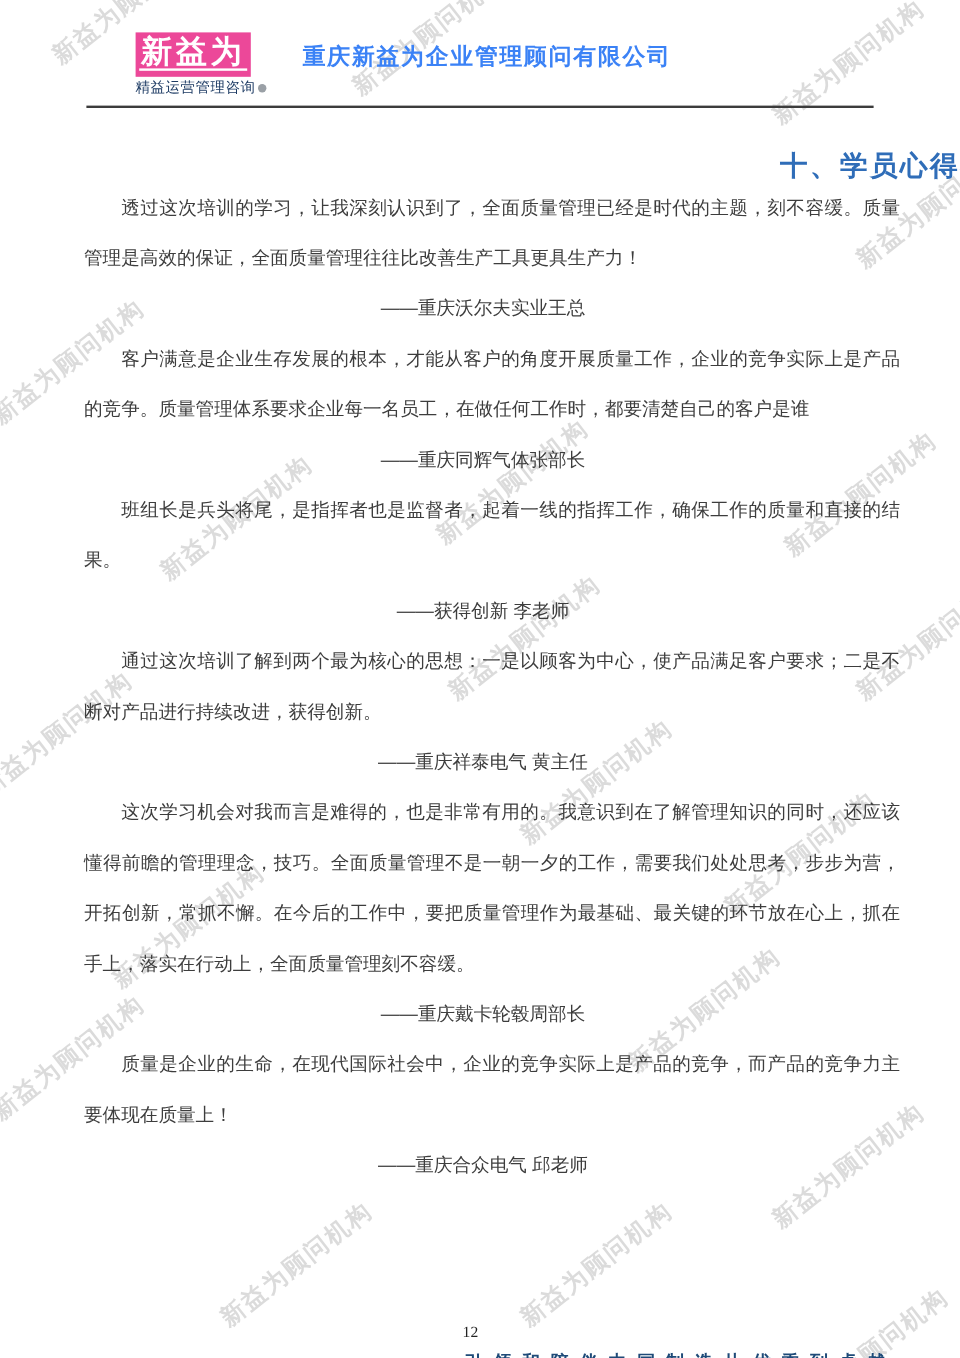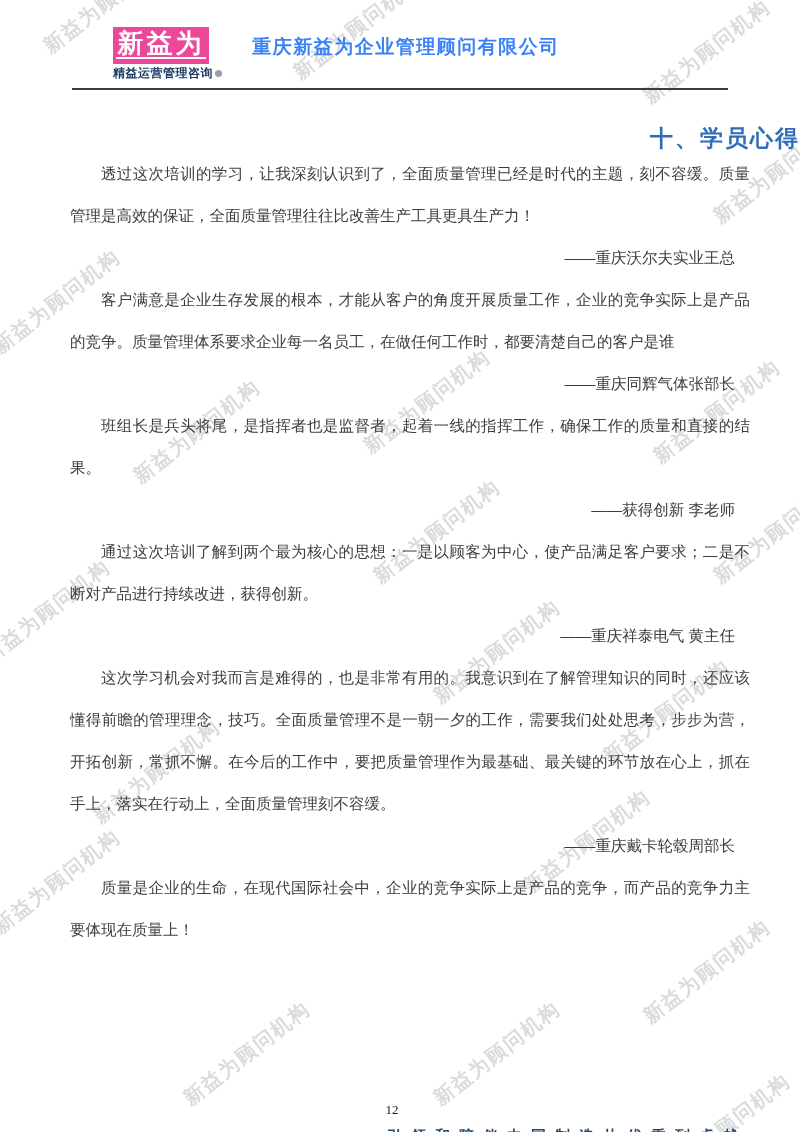--- a/index.html
+++ b/index.html
@@ -23,41 +23,41 @@
   .header-row { display:flex; align-items:flex-start; margin:27px 72px 0 113px; }
   .logo { width:96px; flex:0 0 96px; }
   .logo-box {
     position:relative; height:37px; background:#ec4899; color:#fff;
     display:flex; align-items:center; justify-content:center;
     font-size:26px; font-weight:bold; letter-spacing:3px; padding-bottom:4px;
   }
   .logo-underline { position:absolute; left:3px; right:3px; bottom:5px; height:2px; background:#ffffff; }
   .logo-tagline {
     display:flex; align-items:center; margin-top:1px;
-    color:#1c3a63; font-weight:bold; font-size:12px; white-space:nowrap; letter-spacing:0.5px;
+    color:#1c3a63; font-weight:normal; font-size:12px; white-space:nowrap; letter-spacing:0.5px;
   }
   .logo-dot { width:7px; height:7px; border-radius:50%; background:#9aa0a6; margin-left:2px; flex:0 0 7px; }
   .company { width:366px; margin-left:14px; text-align:center; padding-top:7px; }
   .company-cn { font-size:19px; font-weight:bold; color:#3b82f6; letter-spacing:1.5px; }
   .company-en { font-family:"Liberation Serif", serif; font-size:12.5px; color:#8f8f8f; margin-top:4px; white-space:nowrap; }
   .header-rule { height:2px; background:#3c3c3c; margin:6px 72px 0 72px; }
 
   
   .doc-title {
     margin:33px 0 0 86px; font-size:23px; font-weight:bold;
     color:#2f6db8; letter-spacing:2px; line-height:30px;text-align:right;
   }
 
   
   .content {
     margin:0 50px 0 70px; font-size:15.5px; color:#3d3d3d;
     line-height:42px; text-align:justify;
   }
   .t-text { margin:0; text-indent:31px; }
-  .t-attr { margin:0; text-align:right; padding-right:15px; text-indent:0; }
+  .t-attr { margin:0; text-align:center; padding-right:15px; text-indent:0; }
 
   
   .page-num {
     position:absolute; left:0; right:16px; top:1075px; text-align:center;
     font-family:"Liberation Serif", serif; font-size:13px; color:#222222;
   }
   .footer-slogan {
     position:absolute; top:1098px; left:387px; width:356px; text-align:center;
     font-size:15px; font-weight:bold; color:#1e4a78; letter-spacing:9px;
     line-height:22px; white-space:nowrap; z-index:3;
@@ -120,19 +120,20 @@
     <p class="t-text">班组长是兵头将尾，是指挥者也是监督者，起着一线的指挥工作，确保工作的质量和直接的结果。</p>
     <p class="t-attr">——获得创新 李老师</p>
 
     <p class="t-text">通过这次培训了解到两个最为核心的思想：一是以顾客为中心，使产品满足客户要求；二是不断对产品进行持续改进，获得创新。</p>
     <p class="t-attr">——重庆祥泰电气 黄主任</p>
 
     <p class="t-text">这次学习机会对我而言是难得的，也是非常有用的。我意识到在了解管理知识的同时，还应该懂得前瞻的管理理念，技巧。全面质量管理不是一朝一夕的工作，需要我们处处思考，步步为营，开拓创新，常抓不懈。在今后的工作中，要把质量管理作为最基础、最关键的环节放在心上，抓在手上，落实在行动上，全面质量管理刻不容缓。</p>
     <p class="t-attr">——重庆戴卡轮毂周部长</p>
 
     <p class="t-text">质量是企业的生命，在现代国际社会中，企业的竞争实际上是产品的竞争，而产品的竞争力主要体现在质量上！</p>
+    <p class="t-attr">——重庆合众电气 邱老师</p>
   </div>
 
   <div class="page-num">12</div>
 
   <div class="footer-slogan">引领和陪伴中国制造从优秀到卓越</div>
 
 </div>
 
 </body></html>

